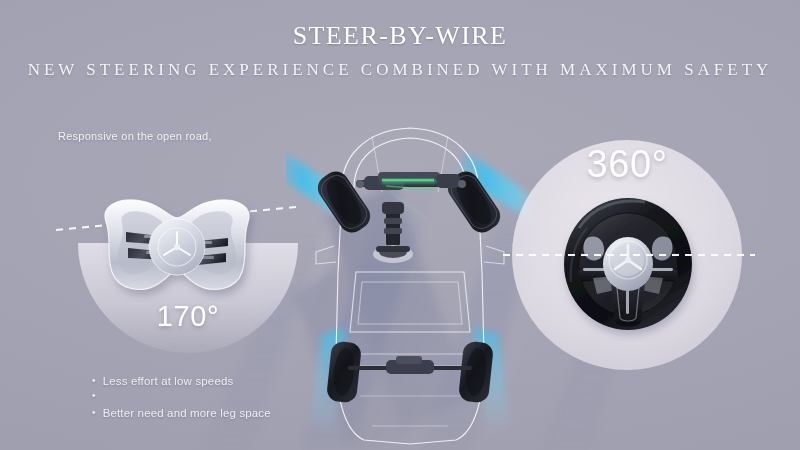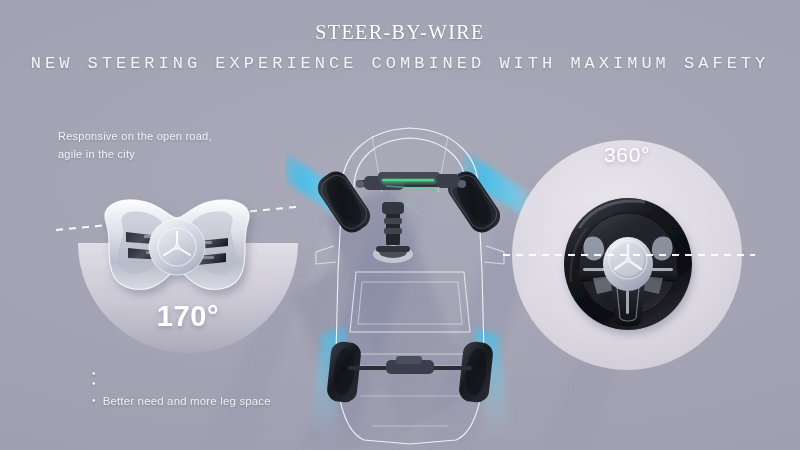--- a/index.html
+++ b/index.html
@@ -17,29 +17,29 @@
       radial-gradient(120% 90% at 50% 40%, #aaa9b8 0%, #a3a2b2 55%, #9d9cad 100%);
   }
 
   
   .streaks { position:absolute; inset:0; pointer-events:none; }
 
   
   .title-wrap { position:absolute; top:22px; left:0; width:800px; text-align:center; }
   .title {
     font-family:"Liberation Serif", serif;
-    font-size:20px;
+    font-size:26px;
     letter-spacing:1.4px;
     color:#ffffff;
     line-height:1.05;
     text-shadow:0 1px 2px rgba(70,70,90,.35);
   }
   .subtitle {
     margin-top:11px;
-    font-family:Liberation Mono, monospace;
+    font-family:Liberation Serif, serif;
     font-size:17px;
     font-weight:400;
     letter-spacing:4.0px;
     color:#f4f4f8;
     text-shadow:0 1px 2px rgba(70,70,90,.3);
   }
 
   
   .lead {
     position:absolute; left:58px; top:128px;
@@ -63,21 +63,21 @@
     width:246px; height:2px;
     transform:rotate(-5.5deg);
     transform-origin:left center;
     background:repeating-linear-gradient(to right,
       rgba(255,255,255,.92) 0px, rgba(255,255,255,.92) 7px,
       rgba(255,255,255,0) 7px, rgba(255,255,255,0) 13px);
   }
   .label170 {
     position:absolute; left:78px; top:300px;
     width:220px; text-align:center;
-    font-size:29px; font-weight:700; color:#ffffff;
+    font-size:29px; font-weight:400; color:#ffffff;
     letter-spacing:.6px;
     text-shadow:0 2px 4px rgba(80,80,100,.35);
   }
 
   
   .disc360 {
     position:absolute;
     left:512px; top:140px;
     width:230px; height:230px;
     border-radius:50%;
@@ -87,21 +87,21 @@
   .dash360 {
     position:absolute; left:503px; top:254px;
     width:252px; height:2px;
     background:repeating-linear-gradient(to right,
       rgba(255,255,255,.95) 0px, rgba(255,255,255,.95) 7px,
       rgba(255,255,255,0) 7px, rgba(255,255,255,0) 13px);
   }
   .label360 {
     position:absolute; left:512px; top:143px;
     width:230px; text-align:center;
-    font-size:21px; color:#ffffff; letter-spacing:.6px;
+    font-size:38px; color:#ffffff; letter-spacing:.6px;
     text-shadow:0 2px 4px rgba(80,80,100,.3);
   }
 
   
   .bullets {
     position:absolute; left:92px; top:370px;
     font-size:11.5px; line-height:1.92; color:#eeeef4;
     letter-spacing:.15px;
     text-shadow:0 1px 2px rgba(70,70,90,.35);
   }
@@ -149,21 +149,20 @@
     </g>
   </svg>
 
   <div class="title-wrap">
     <div class="title">STEER-BY-WIRE</div>
     <div class="subtitle">NEW STEERING EXPERIENCE COMBINED WITH MAXIMUM SAFETY</div>
   </div>
 
   <div class="lead">
     <div>Responsive on the open road,</div>
-    <div>agile in the city</div>
   </div>
 
   <div class="sector170"></div>
   <div class="dash170"></div>
 
   <svg class="yoke" viewBox="0 0 170 110">
     <defs>
       <linearGradient id="yg" x1="0" y1="0" x2="0" y2="1">
         <stop offset="0%" stop-color="#fdfdff"></stop>
         <stop offset="35%" stop-color="#dfe1ea"></stop>
@@ -225,20 +224,21 @@
       </g>
       <circle cx="85" cy="55" r="3" fill="#eef0f6"></circle>
     </g>
   </svg>
 
   <div class="label170">170°</div>
 
   <div class="bullets">
     <div class="bl">
       <span class="dot">•</span>
+      <span>Less effort at low speeds</span>
     </div>
     <div class="bl">
       <span class="dot">•</span>
     </div>
     <div class="bl">
       <span class="dot">•</span>
       <span>Better need and more leg space</span>
     </div>
   </div>
 

